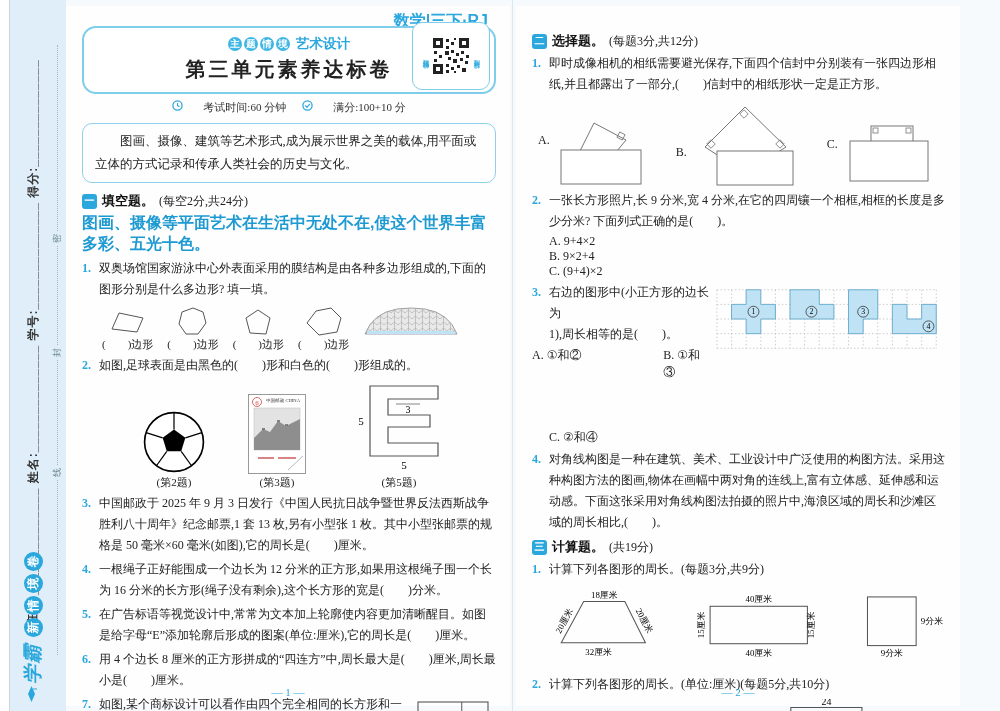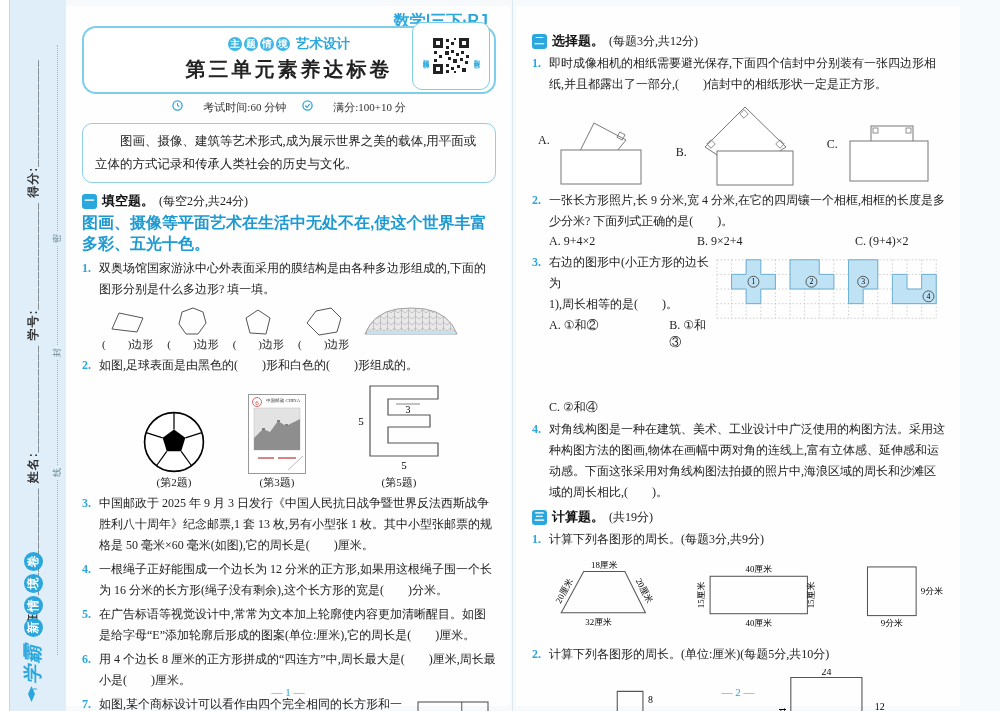--- a/index.html
+++ b/index.html
@@ -347,36 +347,36 @@
           <rect x="66" y="7" width="5" height="5" fill="none" stroke="#777" stroke-width="0.8"></rect>
           <rect x="10" y="20" width="78" height="40" fill="#fff" stroke="#777" stroke-width="1"></rect>
         </svg>
       </div>
     </div>
 
     <div class="q">
       <span class="q-no">2.</span>
       <span class="q-body">一张长方形照片,长 9 分米,宽 4 分米,在它的四周镶一个相框,相框的长度是多少分米? 下面列式正确的是(　　)。</span>
     </div>
-    <div class="opt-row" style="margin-left:17px;">
+    <div class="opt-row" style="margin-left:17px;flex-direction:column;">
       <span style="width:148px;">A. 9+4×2</span>
       <span style="width:158px;">B. 9×2+4</span>
       <span>C. (9+4)×2</span>
     </div>
 
     <div class="flex" style="margin-top:3px;">
       <div style="width:178px;flex:none;">
         <div class="q" style="margin-top:0;">
           <span class="q-no">3.</span>
           <span class="q-body">
             <span>右边的图形中(小正方形的边长为</span><br>
             <span>1),周长相等的是(　　)。</span>
           </span>
         </div>
-        <div class="opt-row" style="margin-left:17px;gap:47px;">
+        <div class="opt-row" style="gap:47px;">
           <span style="width:88px;">A. ①和②</span>
           <span>B. ①和③</span>
         </div>
         <div class="opt-row" style="margin-left:17px;margin-top:48px;">
           <span>C. ②和④</span>
         </div>
       </div>
       <svg width="238" height="68" viewBox="0 0 238 68" style="margin-left:4px;margin-top:4px;">
         <g stroke="#b6b6b6" stroke-width="0.7" stroke-dasharray="1.5,2.2">
           <line x1="3" y1="3" x2="3" y2="63"></line>

